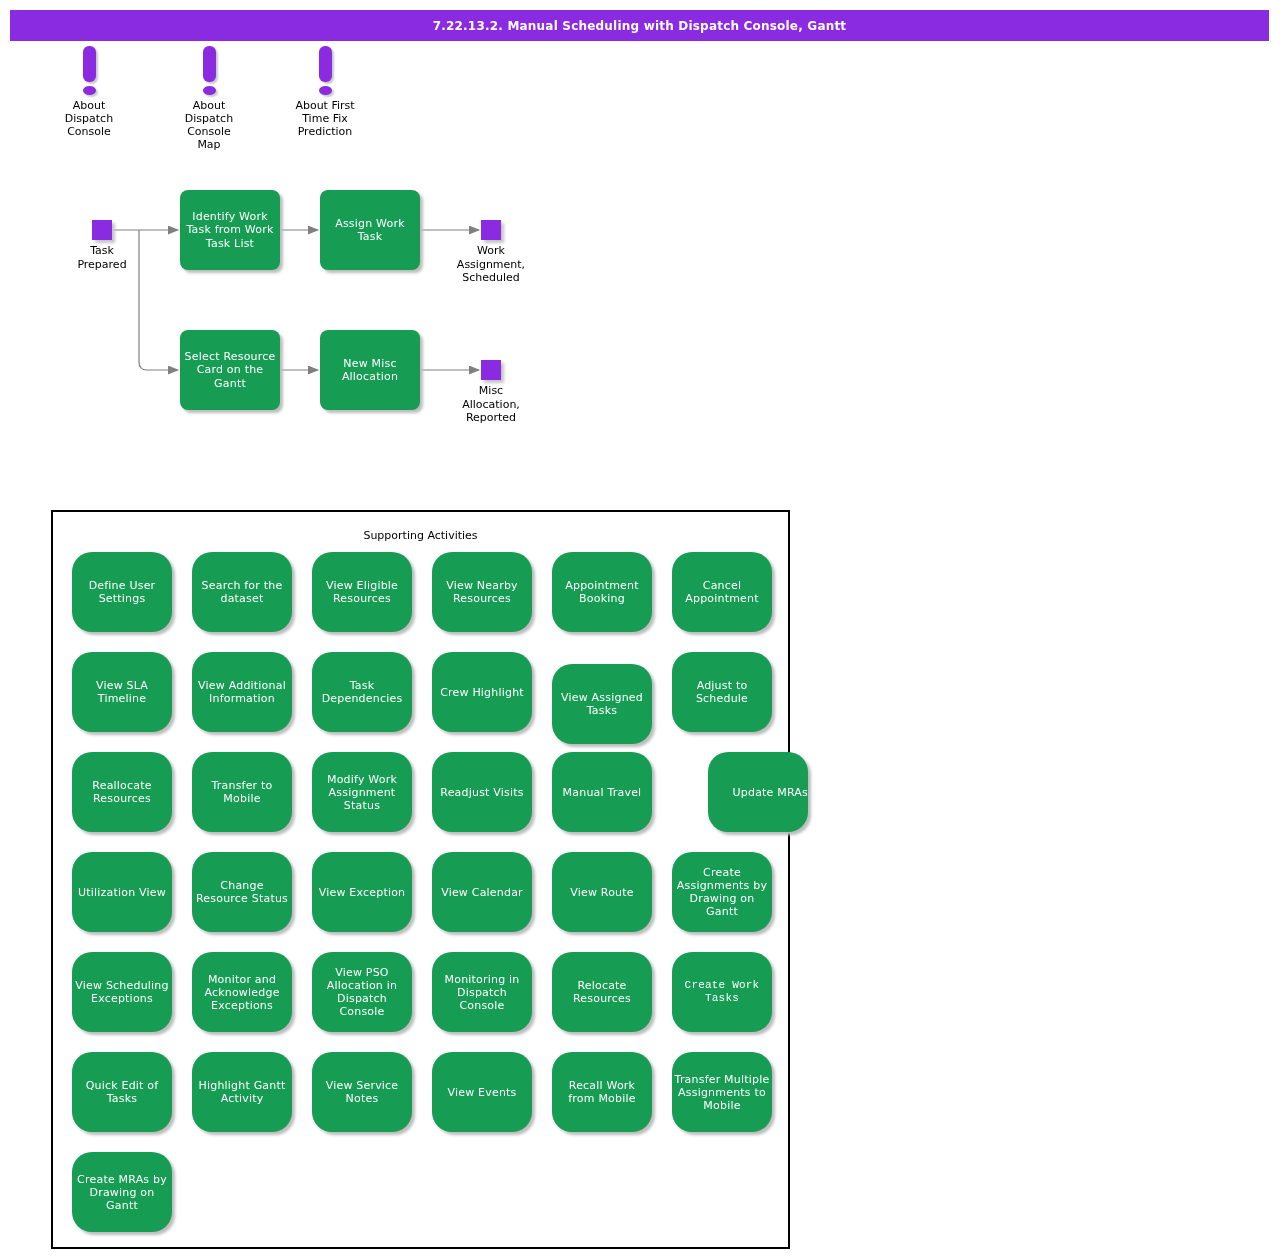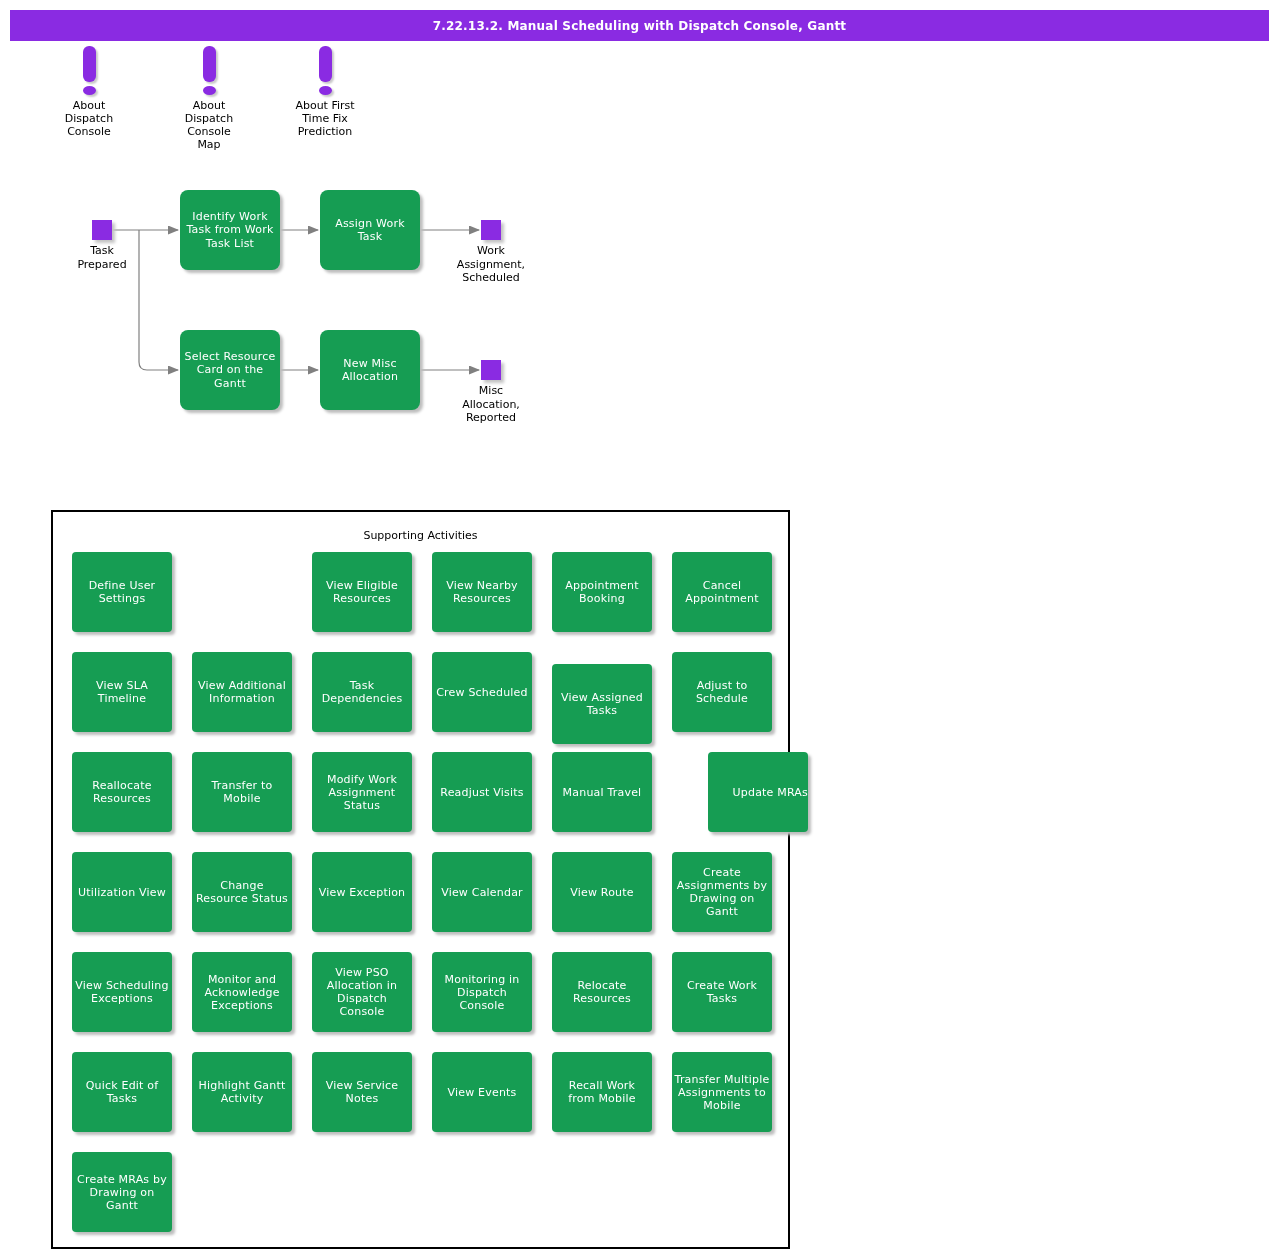--- a/index.html
+++ b/index.html
@@ -55,21 +55,21 @@
   
   .panel{
     left:51px;top:510px;width:739px;height:739px;
     border:2px solid #000;background:#fff;
   }
   .panel-title{
     position:absolute;left:0;top:17px;width:100%;text-align:center;
     font-size:11px;
   }
   .act{
-    position:absolute;width:100px;height:80px;border-radius:4px;
+    position:absolute;width:100px;height:80px;border-radius:20px;
     background:#169d53;box-shadow:3px 3px 3px #bdbdbd;
     display:flex;align-items:center;justify-content:center;text-align:center;
     cursor:pointer;
   }
   .act span{
     color:#ffffff;font-size:11px;line-height:13px;letter-spacing:.2px;
     white-space:pre-line;
   }
 </style>
 </head>
@@ -148,20 +148,24 @@
 Allocation,
 Reported</div>
 
 <div class="abs panel">
   <div class="panel-title">Supporting Activities</div>
 
   <div class="act" style="left:19px;top:40px;">
       <span>Define User
 Settings</span>
     </div>
+  <div class="act" style="left:139px;top:40px;">
+      <span>Search for the
+dataset</span>
+    </div>
   <div class="act" style="left:259px;top:40px;">
       <span>View Eligible
 Resources</span>
     </div>
   <div class="act" style="left:379px;top:40px;">
       <span>View Nearby
 Resources</span>
     </div>
   <div class="act" style="left:499px;top:40px;">
       <span>Appointment
@@ -178,21 +182,21 @@
     </div>
   <div class="act" style="left:139px;top:140px;">
       <span>View Additional
 Information</span>
     </div>
   <div class="act" style="left:259px;top:140px;">
       <span>Task
 Dependencies</span>
     </div>
   <div class="act" style="left:379px;top:140px;">
-      <span>Crew Scheduled</span>
+      <span>Crew Highlight</span>
     </div>
   <div class="act" style="left:499px;top:140px;margin-top:12px;">
       <span>View Assigned
 Tasks</span>
     </div>
   <div class="act" style="left:619px;top:140px;">
       <span>Adjust to
 Schedule</span>
     </div>
 
@@ -259,21 +263,21 @@
     </div>
   <div class="act" style="left:379px;top:440px;">
       <span>Monitoring in
 Dispatch
 Console</span>
     </div>
   <div class="act" style="left:499px;top:440px;">
       <span>Relocate
 Resources</span>
     </div>
-  <div class="act" style="left:619px;top:440px;">
+  <div class="act" style="left:619px;top:440px;font-family:Liberation Mono, monospace;">
       <span>Create Work
 Tasks</span>
     </div>
 
   <div class="act" style="left:19px;top:540px;">
       <span>Quick Edit of
 Tasks</span>
     </div>
   <div class="act" style="left:139px;top:540px;">
       <span>Highlight Gantt

